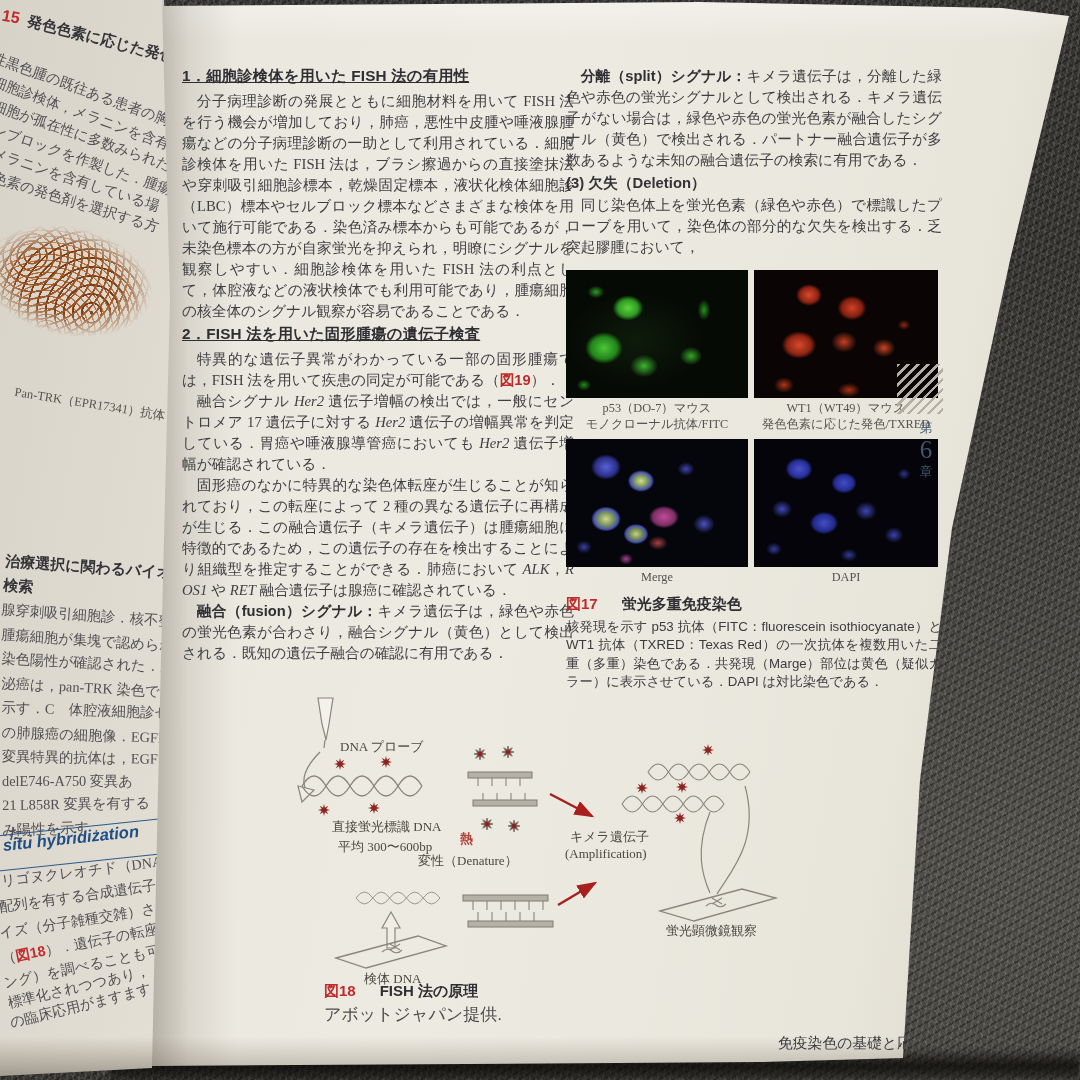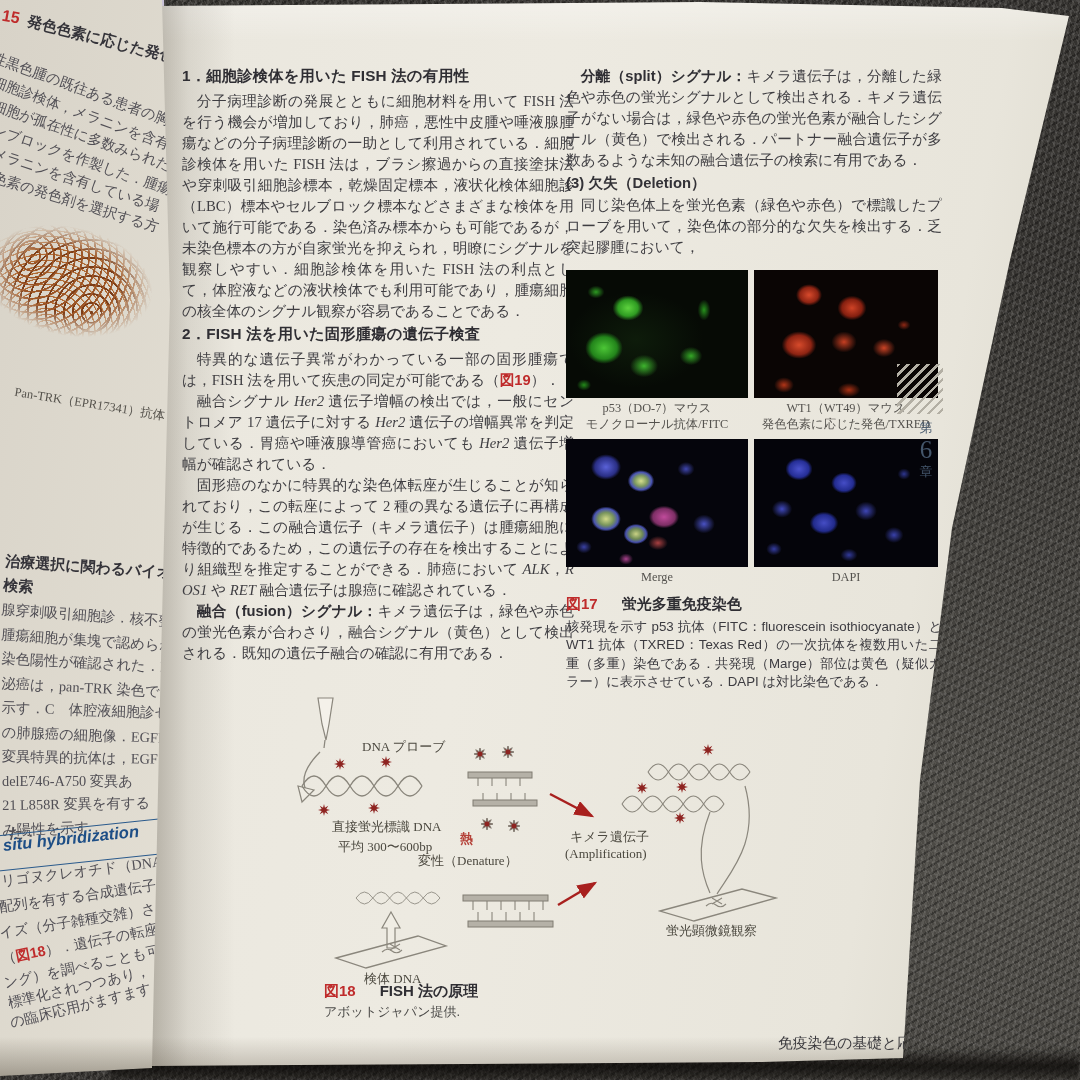--- a/index.html
+++ b/index.html
@@ -35,21 +35,21 @@
     clip-path:polygon(0 0, 162px 0, 170px 300px, 160px 700px, 152px 1068px, 0 1076px);
     background:
       linear-gradient(180deg, rgba(0,0,0,0) 96%, rgba(90,82,68,0.5) 100%),
       linear-gradient(100deg, #d8d3c8 0%, #e6e2d7 35%, #ddd8cc 70%, #b6b1a3 94%, #9b9587 100%);
     filter:drop-shadow(2px 3px 5px rgba(0,0,0,0.4));}
 
   
   .col-left{position:absolute;left:182px;top:64px;width:392px;}
   .col-right{position:absolute;left:566px;top:66px;width:376px;}
   .sec-h{margin:2px 0 4px;font-family:"Liberation Sans","DejaVu Sans",sans-serif;
-    font-size:15.3px;font-weight:700;color:#2f2e33;letter-spacing:0.2px;}
+    font-size:15.3px;font-weight:700;color:#2f2e33;letter-spacing:0.2px;text-decoration:underline;}
   .item-h{margin:3px 0 2px;font-family:"Liberation Sans","DejaVu Sans",sans-serif;
     font-size:14.8px;font-weight:700;color:#333237;}
   p.body{margin:0;font-size:14.7px;line-height:21px;color:#3f3e42;
     text-align:justify;text-indent:1em;word-break:break-all;}
   .seg-bold{font-family:"Liberation Sans","DejaVu Sans",sans-serif;font-weight:700;color:#2f2e33;}
   .seg-red{color:#bf2b2b;font-weight:700;font-family:"Liberation Sans","DejaVu Sans",sans-serif;}
   .seg-italic{font-style:italic;}
 
   
   .fig17-grid{display:grid;grid-template-columns:182px 184px;column-gap:6px;margin-top:12px;}
@@ -105,21 +105,21 @@
   .figlabel{color:#bf2b2b;margin-right:24px;}
   .figtext{margin:4px 0 0;font-family:"Liberation Sans","DejaVu Sans",sans-serif;
     font-size:13.3px;line-height:18.5px;color:#3c3b40;text-align:justify;word-break:break-all;}
 
   
   .fig18{position:absolute;left:240px;top:690px;width:560px;height:335px;}
   .fig18 svg{position:absolute;left:0;top:0;}
   .dlabel{position:absolute;white-space:nowrap;font-size:13px;color:#4b483f;}
   .dlabel.heat{color:#b5433a;font-weight:bold;}
   .fig18cap{position:absolute;left:84px;top:292px;width:300px;}
-  .figcredit{font-family:Liberation Sans, sans-serif;font-size:13px;color:#4b4a48;margin-top:2px;}
+  .figcredit{font-family:Liberation Sans, sans-serif;font-size:17px;color:#4b4a48;margin-top:2px;}
 
   
   .footer{position:absolute;left:778px;top:1030px;display:flex;align-items:center;
     font-family:"Liberation Sans","DejaVu Sans",sans-serif;color:#3b3a3e;}
   .ftitle{font-size:14.8px;}
   .fdiv{width:1.5px;height:26px;background:#4a4946;margin:0 10px;display:inline-block;}
   .fnum{font-size:15.5px;}
   .tab-hatch{position:absolute;left:897px;top:364px;width:46px;height:50px;
     background:repeating-linear-gradient(135deg, #b3afa4 0 2.5px, rgba(0,0,0,0) 2.5px 7px);}
   .tab-text{position:absolute;left:911px;top:420px;width:30px;display:flex;flex-direction:column;
@@ -287,21 +287,21 @@
           <rect x="228" y="231" width="85" height="6" fill="#b5b1a7" stroke-width="1"></rect>
           <line x1="238" y1="222" x2="238" y2="231"></line>
             <line x1="252" y1="222" x2="252" y2="231"></line>
           <line x1="266" y1="222" x2="266" y2="231"></line>
             <line x1="280" y1="222" x2="280" y2="231"></line>
           <line x1="294" y1="222" x2="294" y2="231"></line>
         </g>
         <line x1="318" y1="215" x2="355" y2="193" stroke="#a8201e" stroke-width="2.5" marker-end="url(#arr)"></line>
       </svg>
 
-      <span class="dlabel" style="left:122px;top:48px">DNA プローブ</span>
+      <span class="dlabel" style="left:100px;top:48px">DNA プローブ</span>
       <span class="dlabel" style="left:92px;top:128px">直接蛍光標識 DNA</span>
       <span class="dlabel" style="left:98px;top:148px">平均 300〜600bp</span>
       <span class="dlabel heat" style="left:220px;top:140px">熱</span>
       <span class="dlabel" style="left:178px;top:162px">変性（Denature）</span>
       <span class="dlabel" style="left:330px;top:138px">キメラ遺伝子</span>
       <span class="dlabel" style="left:325px;top:156px">(Amplification)</span>
       <span class="dlabel" style="left:124px;top:280px">検体 DNA</span>
       <span class="dlabel" style="left:426px;top:232px">蛍光顕微鏡観察</span>
 
       <div class="fig18cap">

